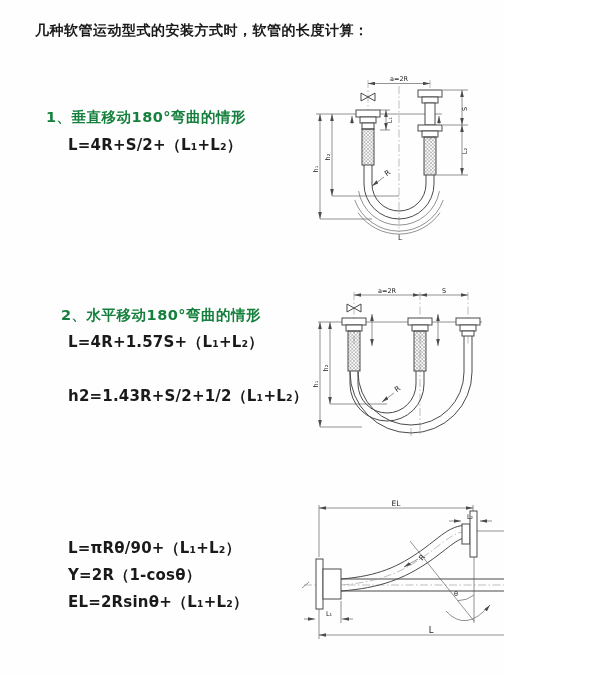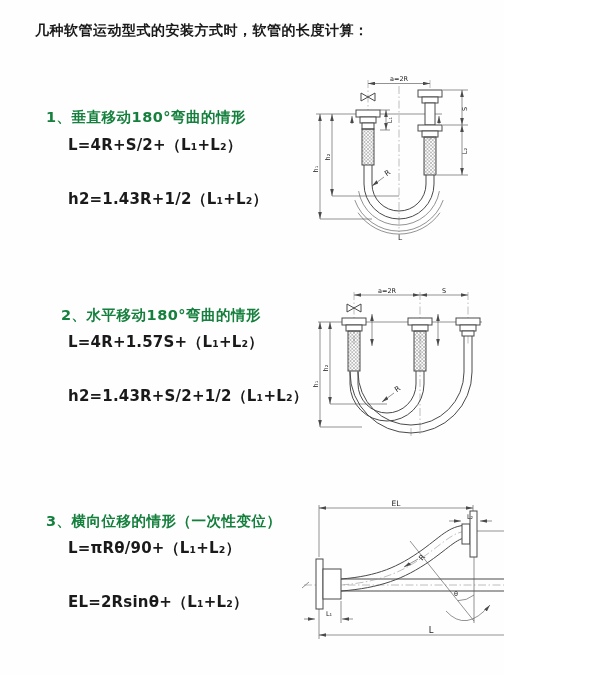--- a/index.html
+++ b/index.html
@@ -18,21 +18,20 @@
 </style>
 </head>
 <body>
 
 <div id="page">
 
   <div class="title">几种软管运动型式的安装方式时，软管的长度计算：</div>
 
   <div class="sec-head" style="left:46px;top:108px">1、垂直移动180°弯曲的情形</div>
   <div class="formula" style="left:68px;top:136px">L=4R+S/2+（L₁+L₂）</div>
-  <div class="formula" style="left:68px;top:190px">h2=1.43R+1/2（L₁+L₂）</div>
 
   <svg class="dwg" style="left:312px;top:72px" width="164" height="172" viewBox="0 0 164 172">
     <defs>
       <marker id="a1" markerUnits="userSpaceOnUse" markerWidth="7" markerHeight="3.6" refX="7" refY="1.8" orient="auto-start-reverse">
         <path d="M0,0 L7,1.8 L0,3.6 Z" fill="#4a4a4a"></path>
       </marker>
       <pattern id="hp1" width="3.5" height="3.5" patternUnits="userSpaceOnUse">
         <path d="M0,3.5 L3.5,0 M0,0 L3.5,3.5" stroke="#777" stroke-width="0.45"></path>
       </pattern>
     </defs>
@@ -167,22 +166,22 @@
     <path class="dl" d="M8,143 H50"></path>
     <path class="dl" d="M18,38 V120" marker-start="url(#a2)" marker-end="url(#a2)"></path>
     <path class="dl" d="M18,120 H75"></path>
     <text class="tl" transform="rotate(-90 5.5,100)" x="5.5" y="100" text-anchor="middle">h₁</text>
     <text class="tl" transform="rotate(-90 15.5,84)" x="15.5" y="84" text-anchor="middle">h₂</text>
 
     <path class="dl" d="M82,109 L70,118" marker-end="url(#a2)"></path>
     <text class="tb" transform="rotate(-35 87,107)" x="87" y="107" text-anchor="middle">R</text>
   </svg>
 
-  <div class="sec-head" style="left:46px;top:512px">3、横向位移的情形（一次性变位）</div>
   <div class="formula" style="left:68px;top:539px">L=πRθ/90+（L₁+L₂）</div>
+  <div class="formula" style="left:68px;top:566px">Y=2R（1-cosθ）</div>
   <div class="formula" style="left:68px;top:593px">EL=2Rsinθ+（L₁+L₂）</div>
 
   <svg class="dwg" style="left:298px;top:497px" width="294" height="155" viewBox="0 0 294 155">
     <defs>
       <marker id="a3" markerUnits="userSpaceOnUse" markerWidth="7" markerHeight="3.6" refX="7" refY="1.8" orient="auto-start-reverse">
         <path d="M0,0 L7,1.8 L0,3.6 Z" fill="#4a4a4a"></path>
       </marker>
     </defs>
 
     <path class="cl" d="M6,88 H264"></path>

